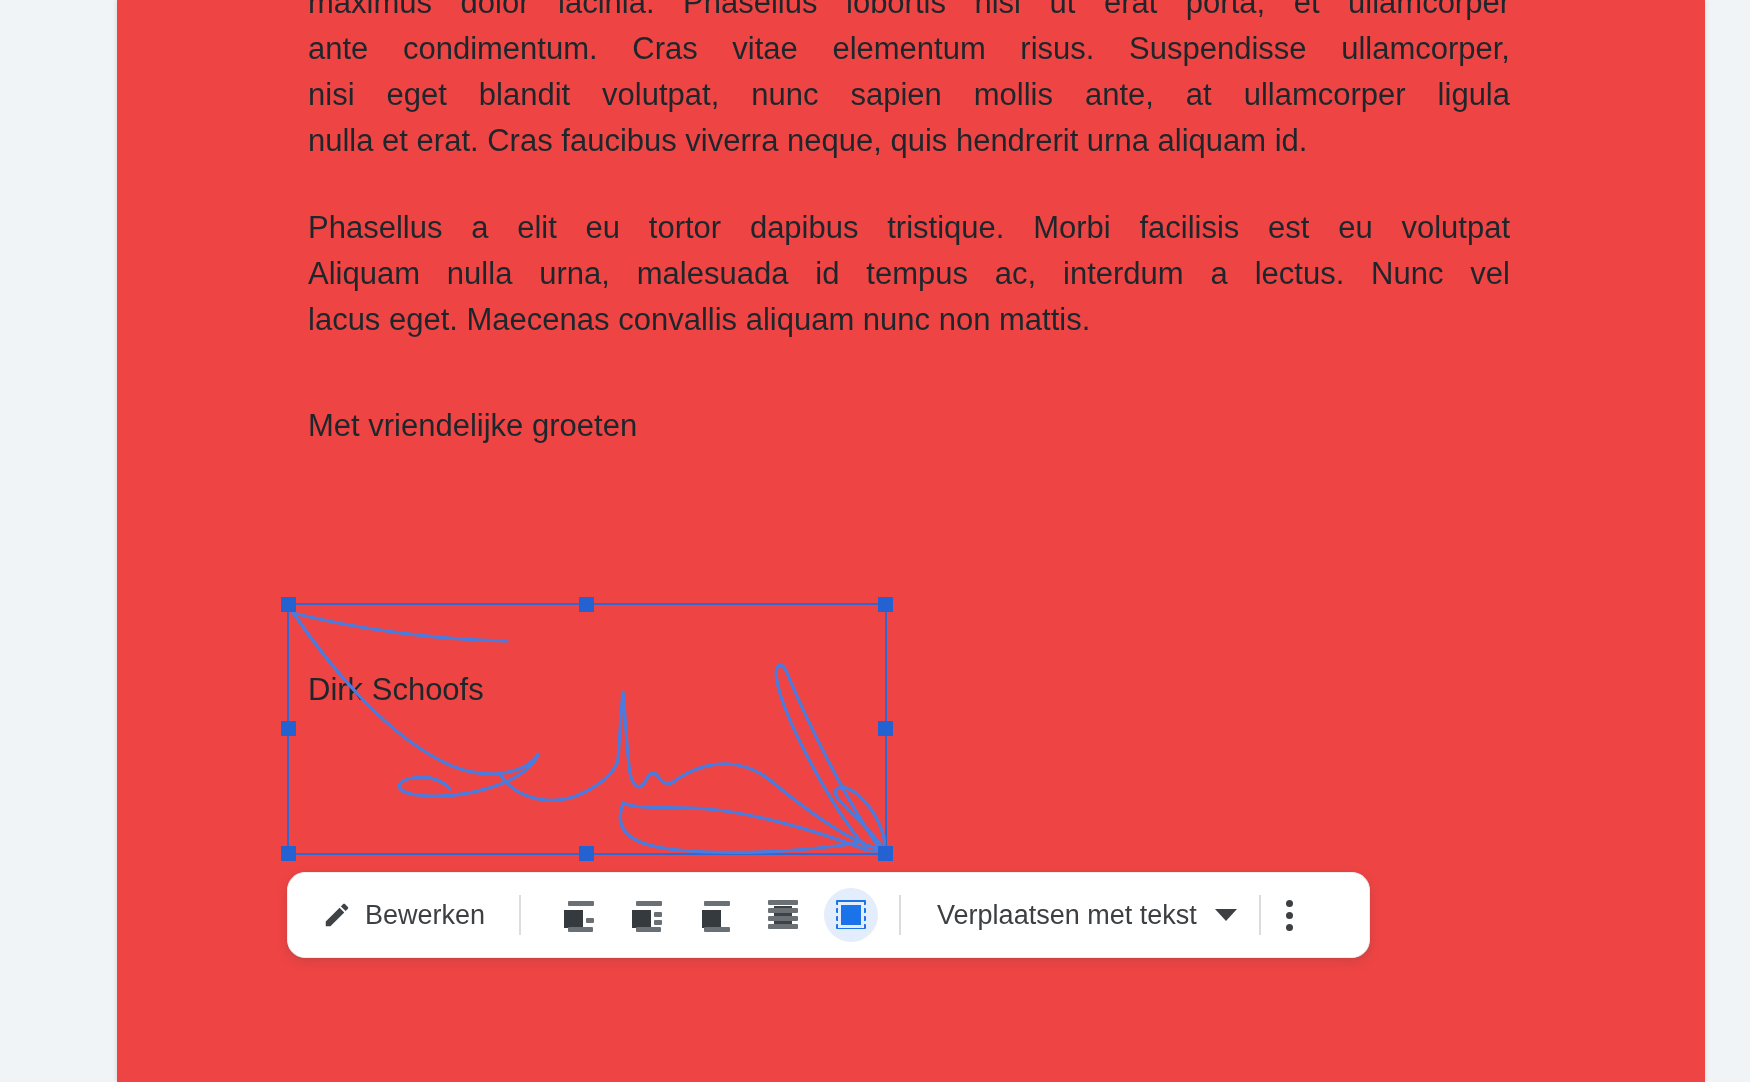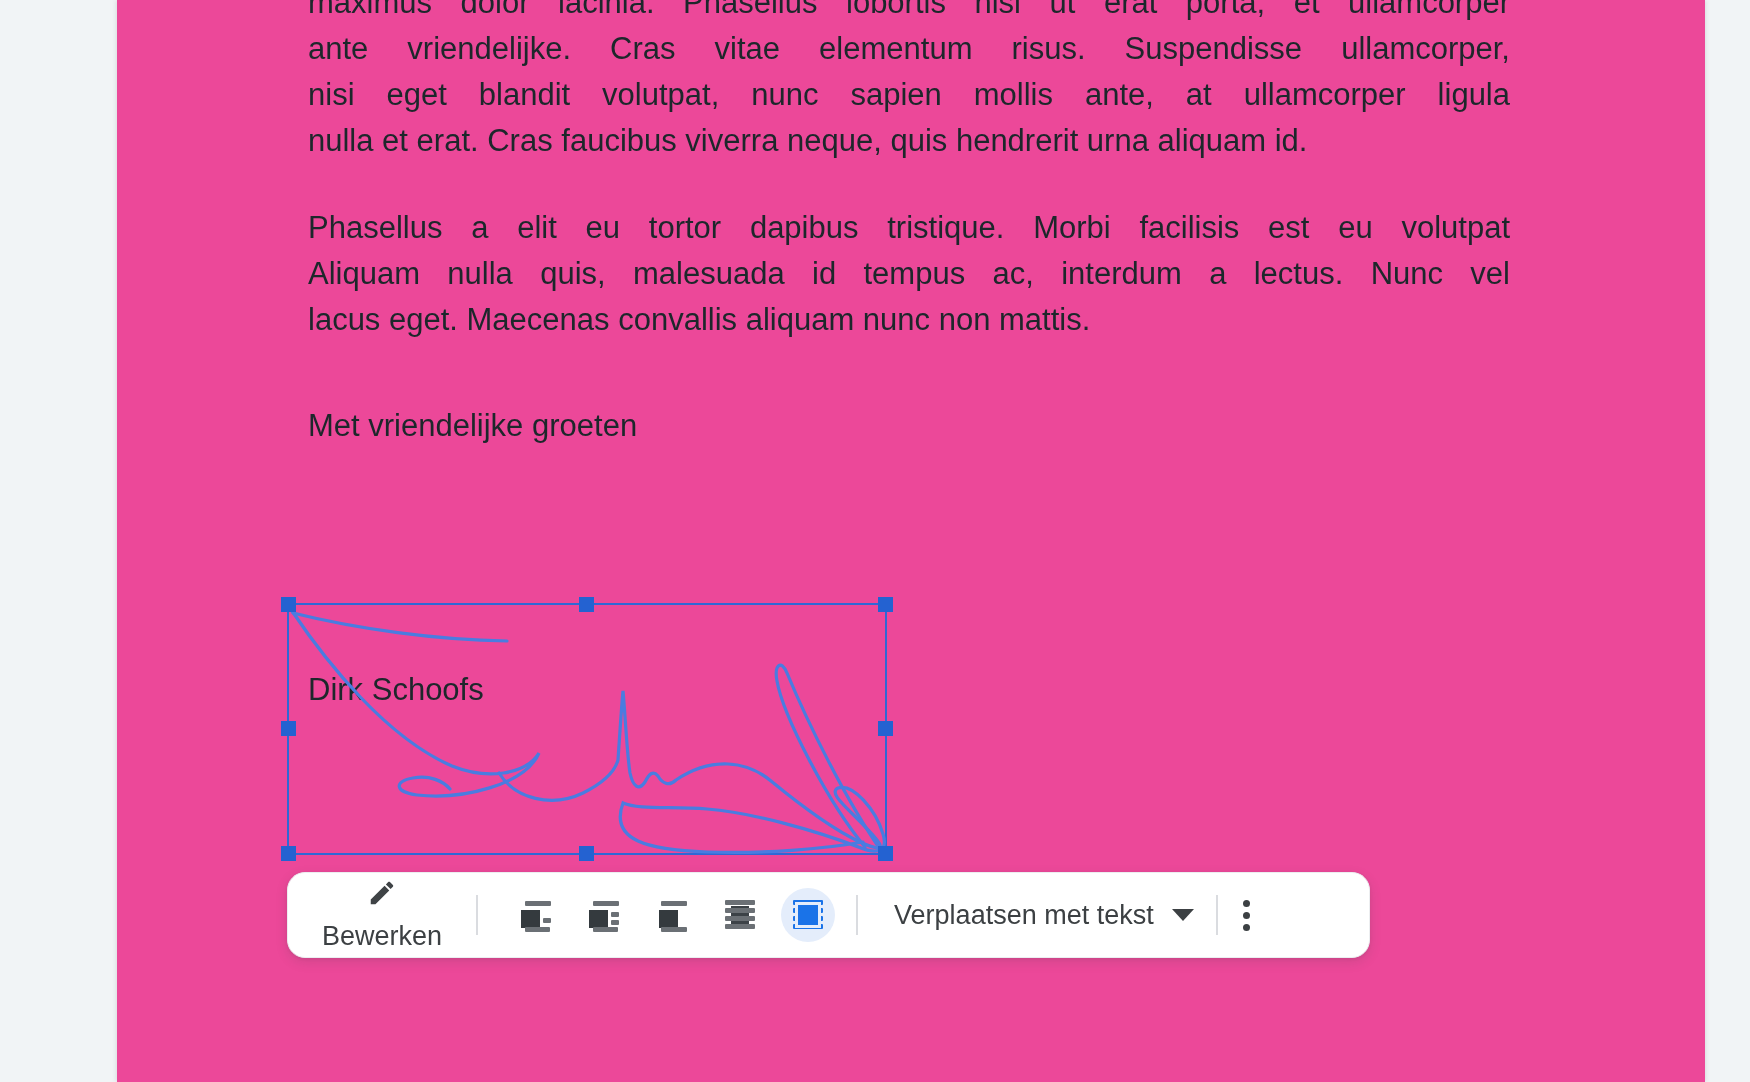--- a/index.html
+++ b/index.html
@@ -4,21 +4,21 @@
 <style>
   html,body{margin:0;padding:0;}
   body{
     width:1750px;height:1082px;overflow:hidden;position:relative;
     background:#f1f4f6;
     font-family:"Liberation Sans", sans-serif;
   }
   
   .page{
     position:absolute;left:117px;top:0;width:1588px;height:1082px;
-    background:#ec4899;
+    background:#ef4444;
     box-shadow:0 0 5px rgba(60,64,67,.18);
   }
   
   .doc-text{
     position:absolute;left:191px;top:0;width:1202px;
     color:#1d272b;font-size:31px;line-height:46px;
   }
   .para{margin:0 0 41px 0;}
   .para:first-child{margin-top:-20px;}
   .tline{text-align:justify;text-align-last:justify;}
@@ -40,21 +40,21 @@
   .h-tl{left:-8px;top:-8px;}   .h-tm{left:calc(50% - 8px);top:-8px;}   .h-tr{right:-8px;top:-8px;}
   .h-ml{left:-8px;top:calc(50% - 8px);}                               .h-mr{right:-8px;top:calc(50% - 8px);}
   .h-bl{left:-8px;bottom:-8px;}.h-bm{left:calc(50% - 8px);bottom:-8px;}.h-br{right:-8px;bottom:-8px;}
   
   .toolbar{
     position:absolute;left:170px;top:872px;width:1083px;height:86px;z-index:3;
     background:#ffffff;border:1px solid #eceef0;border-radius:18px;box-sizing:border-box;
     box-shadow:0 4px 12px rgba(60,64,67,.15),0 1px 3px rgba(60,64,67,.10);
     display:flex;align-items:center;padding:0 20px 0 34px;
   }
-  .tb-edit{display:flex;align-items:center;gap:13px;cursor:pointer;flex-direction:column;}
+  .tb-edit{display:flex;align-items:center;gap:13px;cursor:pointer;}
   .tb-label{font-size:27px;font-weight:500;color:#3c4043;white-space:nowrap;}
   .tb-div{width:2px;height:40px;background:#dadce0;flex:none;}
   .d1{margin-left:34px;margin-right:24px;}
   .d2{margin-left:14px;margin-right:18px;}
   .d3{margin-left:22px;margin-right:6px;}
   .wrap-btn{
     width:54px;height:54px;border-radius:50%;flex:none;margin:0 7px;
     display:flex;align-items:center;justify-content:center;cursor:pointer;
   }
   .wrap-btn.selected{background:#e4edfb;}
@@ -90,27 +90,27 @@
   .dot{width:7px;height:7px;border-radius:50%;background:#3c4043;}
 </style>
 </head>
 <body>
 
 <div class="page">
 
   <div class="doc-text">
     <div class="para">
         <div class="tline">maximus dolor lacinia. Phasellus lobortis nisi ut erat porta, et ullamcorper</div>
-        <div class="tline">ante vriendelijke. Cras vitae elementum risus. Suspendisse ullamcorper,</div>
+        <div class="tline">ante condimentum. Cras vitae elementum risus. Suspendisse ullamcorper,</div>
         <div class="tline">nisi eget blandit volutpat, nunc sapien mollis ante, at ullamcorper ligula</div>
         <div class="tline last">nulla et erat. Cras faucibus viverra neque, quis hendrerit urna aliquam id.</div>
       </div>
     <div class="para">
         <div class="tline">Phasellus a elit eu tortor dapibus tristique. Morbi facilisis est eu volutpat</div>
-        <div class="tline">Aliquam nulla quis, malesuada id tempus ac, interdum a lectus. Nunc vel</div>
+        <div class="tline">Aliquam nulla urna, malesuada id tempus ac, interdum a lectus. Nunc vel</div>
         <div class="tline last">lacus eget. Maecenas convallis aliquam nunc non mattis.</div>
       </div>
     <div class="closing">Met vriendelijke groeten</div>
   </div>
 
   <div class="dirk">Dirk Schoofs</div>
 
   <div class="selection">
     <svg class="sig-svg" viewBox="0 0 600 252">
       <g fill="none" stroke="#4a7ce0" stroke-width="3.2" stroke-linecap="round">

